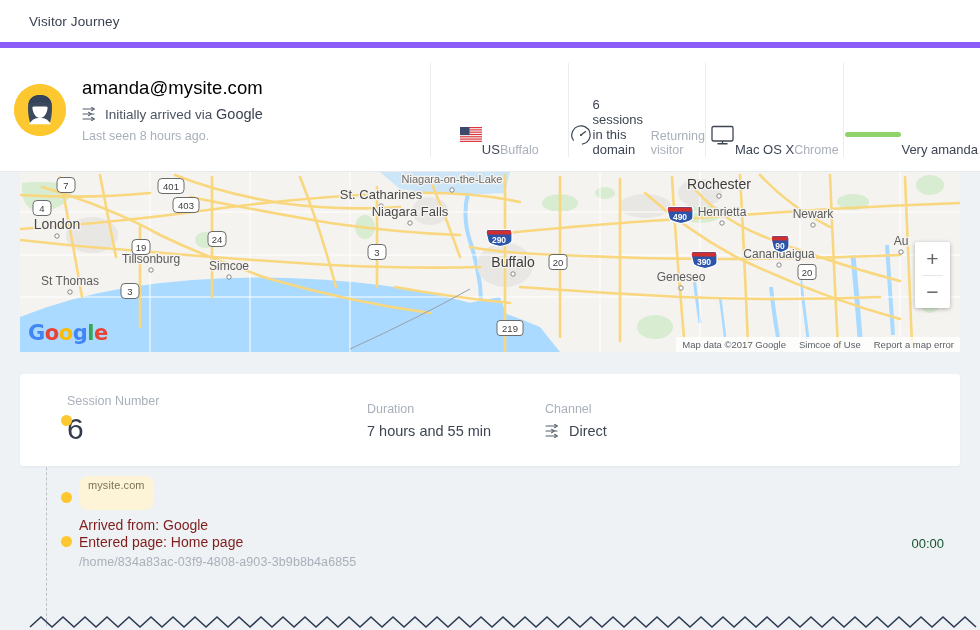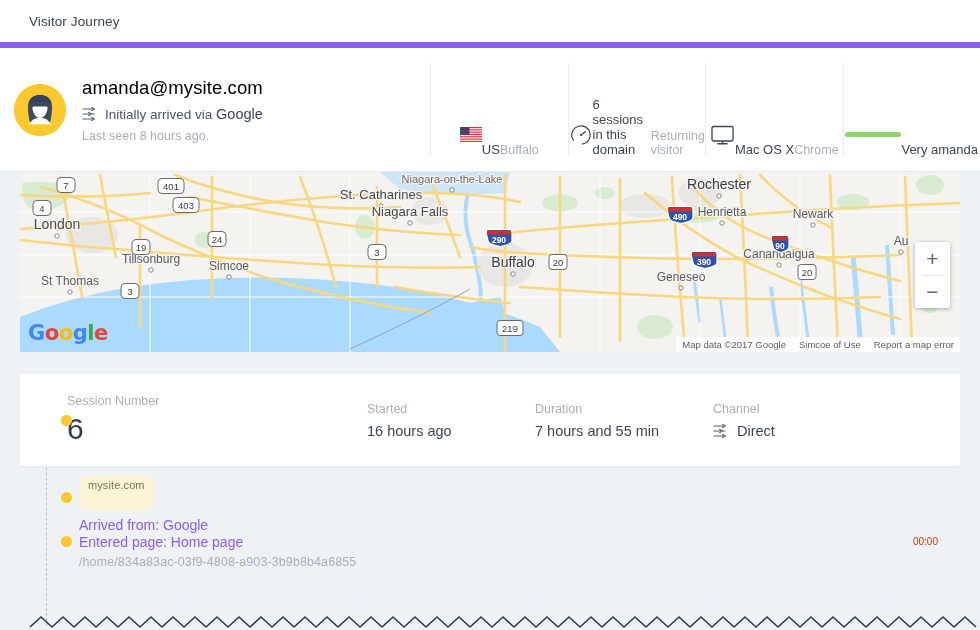--- a/index.html
+++ b/index.html
@@ -100,23 +100,23 @@
   }
   .dot {
     position: absolute; left: 41px; width: 11px; height: 11px;
     border-radius: 50%; background: #fdc72f; z-index: 2;
   }
   .event { position: relative; padding-left: 59px; }
   .badge {
     display: inline-block; background: #fdf3d7; color: #7d7355;
     font-size: 11px; border-radius: 9px; padding: 3px 9px 19px; letter-spacing: .1px;
   }
-  .ev-title { font-size: 14px; color: #8b5cf6; }
+  .ev-title { font-size: 14px; color: #7f1d1d; }
   .ev-sub { font-size: 12.5px; color: #a9b0ba; margin-top: 5px; letter-spacing: .1px; }
-  .ev-time { position: absolute; right: 22px; font-size: 10px; color: #c2410c; }
+  .ev-time { position: absolute; right: 16px; font-size: 13px; color: #14532d; }
 
   .zigzag { position: absolute; left: 0; bottom: 0; width: 980px; height: 22px; }
 </style>
 </head>
 <body>
 
 <div class="page">
 
   <div class="topbar">
     <span class="topbar-title">Visitor Journey</span>
@@ -418,24 +418,20 @@
 
     <div style="height:22px"></div>
 
     <div style="position:relative">
       <div class="dot" style="top:41px"></div>
       <div class="session-card">
         <div class="sc-block" style="margin-left:47px; width:300px">
           <span class="sc-label">Session Number</span>
           <span class="sc-num">6</span>
         </div>
-        <div class="sc-block" style="width:168px">
-          <span class="sc-label">Started</span>
-          <span class="sc-val">16 hours ago</span>
-        </div>
         <div class="sc-block" style="width:178px">
           <span class="sc-label">Duration</span>
           <span class="sc-val">7 hours and 55 min</span>
         </div>
         <div class="sc-block">
           <span class="sc-label">Channel</span>
           <span class="sc-val-row">
             <svg class="flow-icon" viewBox="0 0 15 14">
               <g stroke="#555e6c" stroke-width="1.1" fill="none" stroke-linecap="round">
                 <line x1="1" y1="2" x2="12" y2="2"></line>

